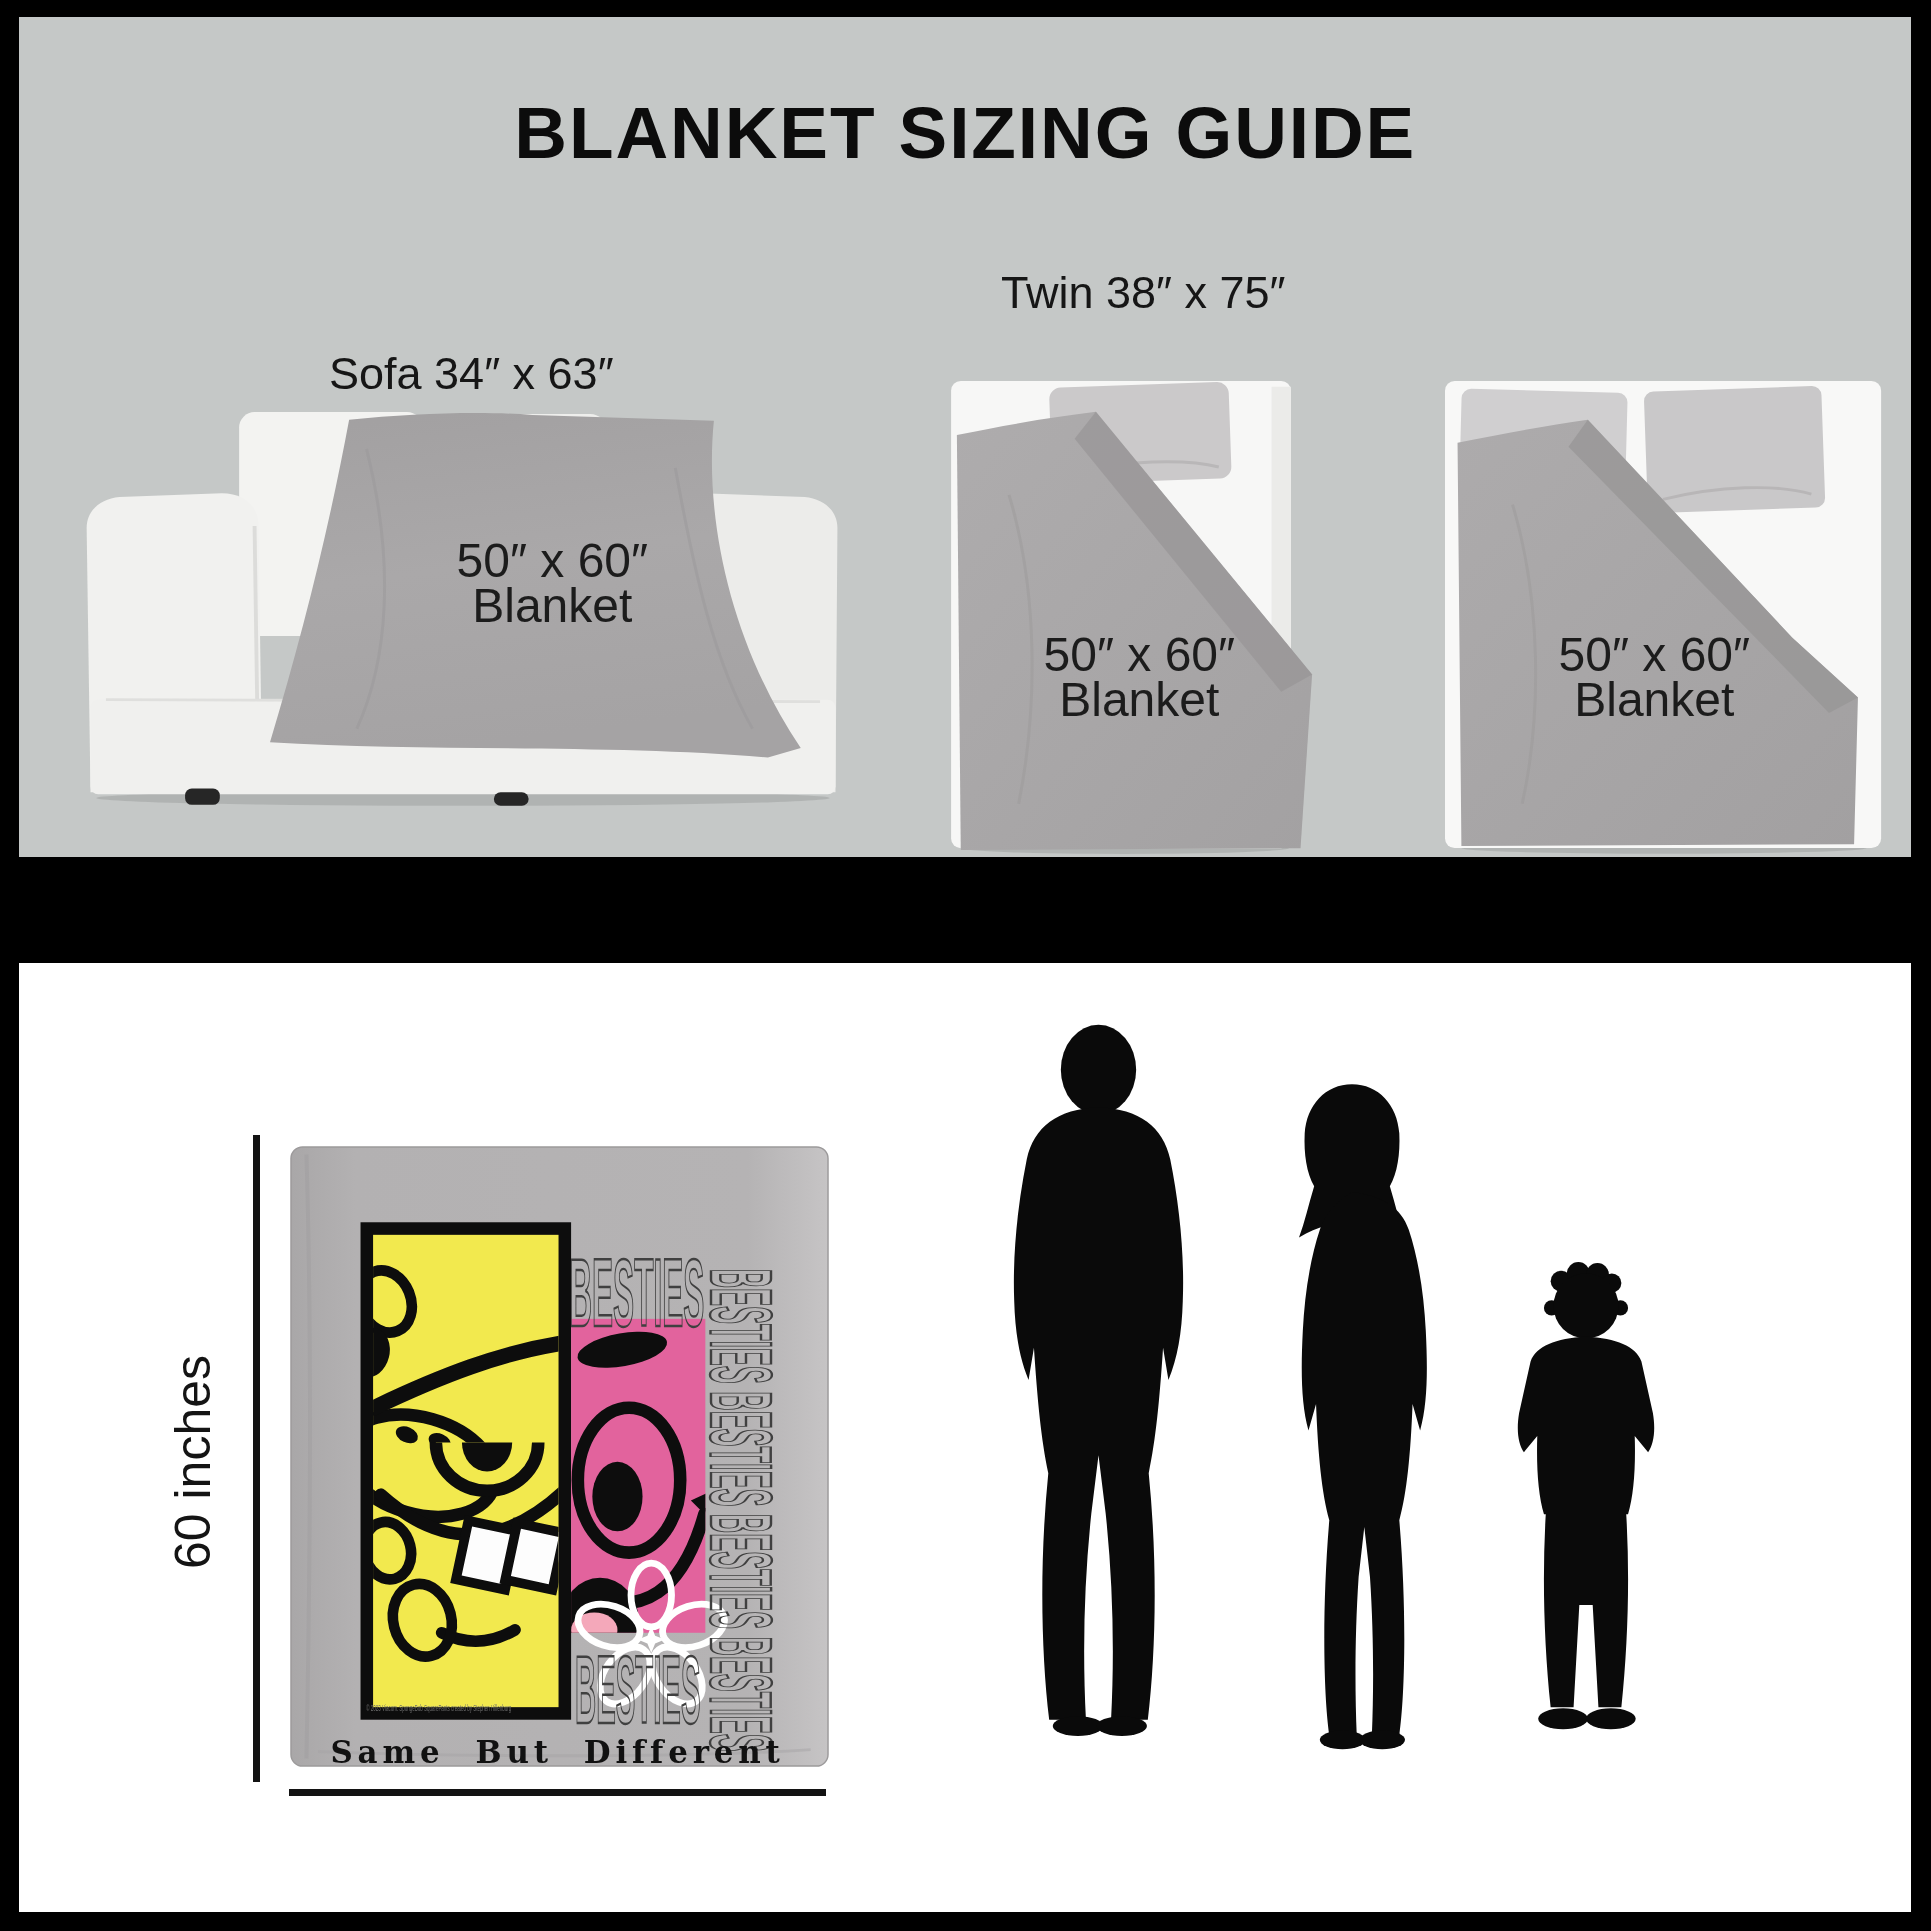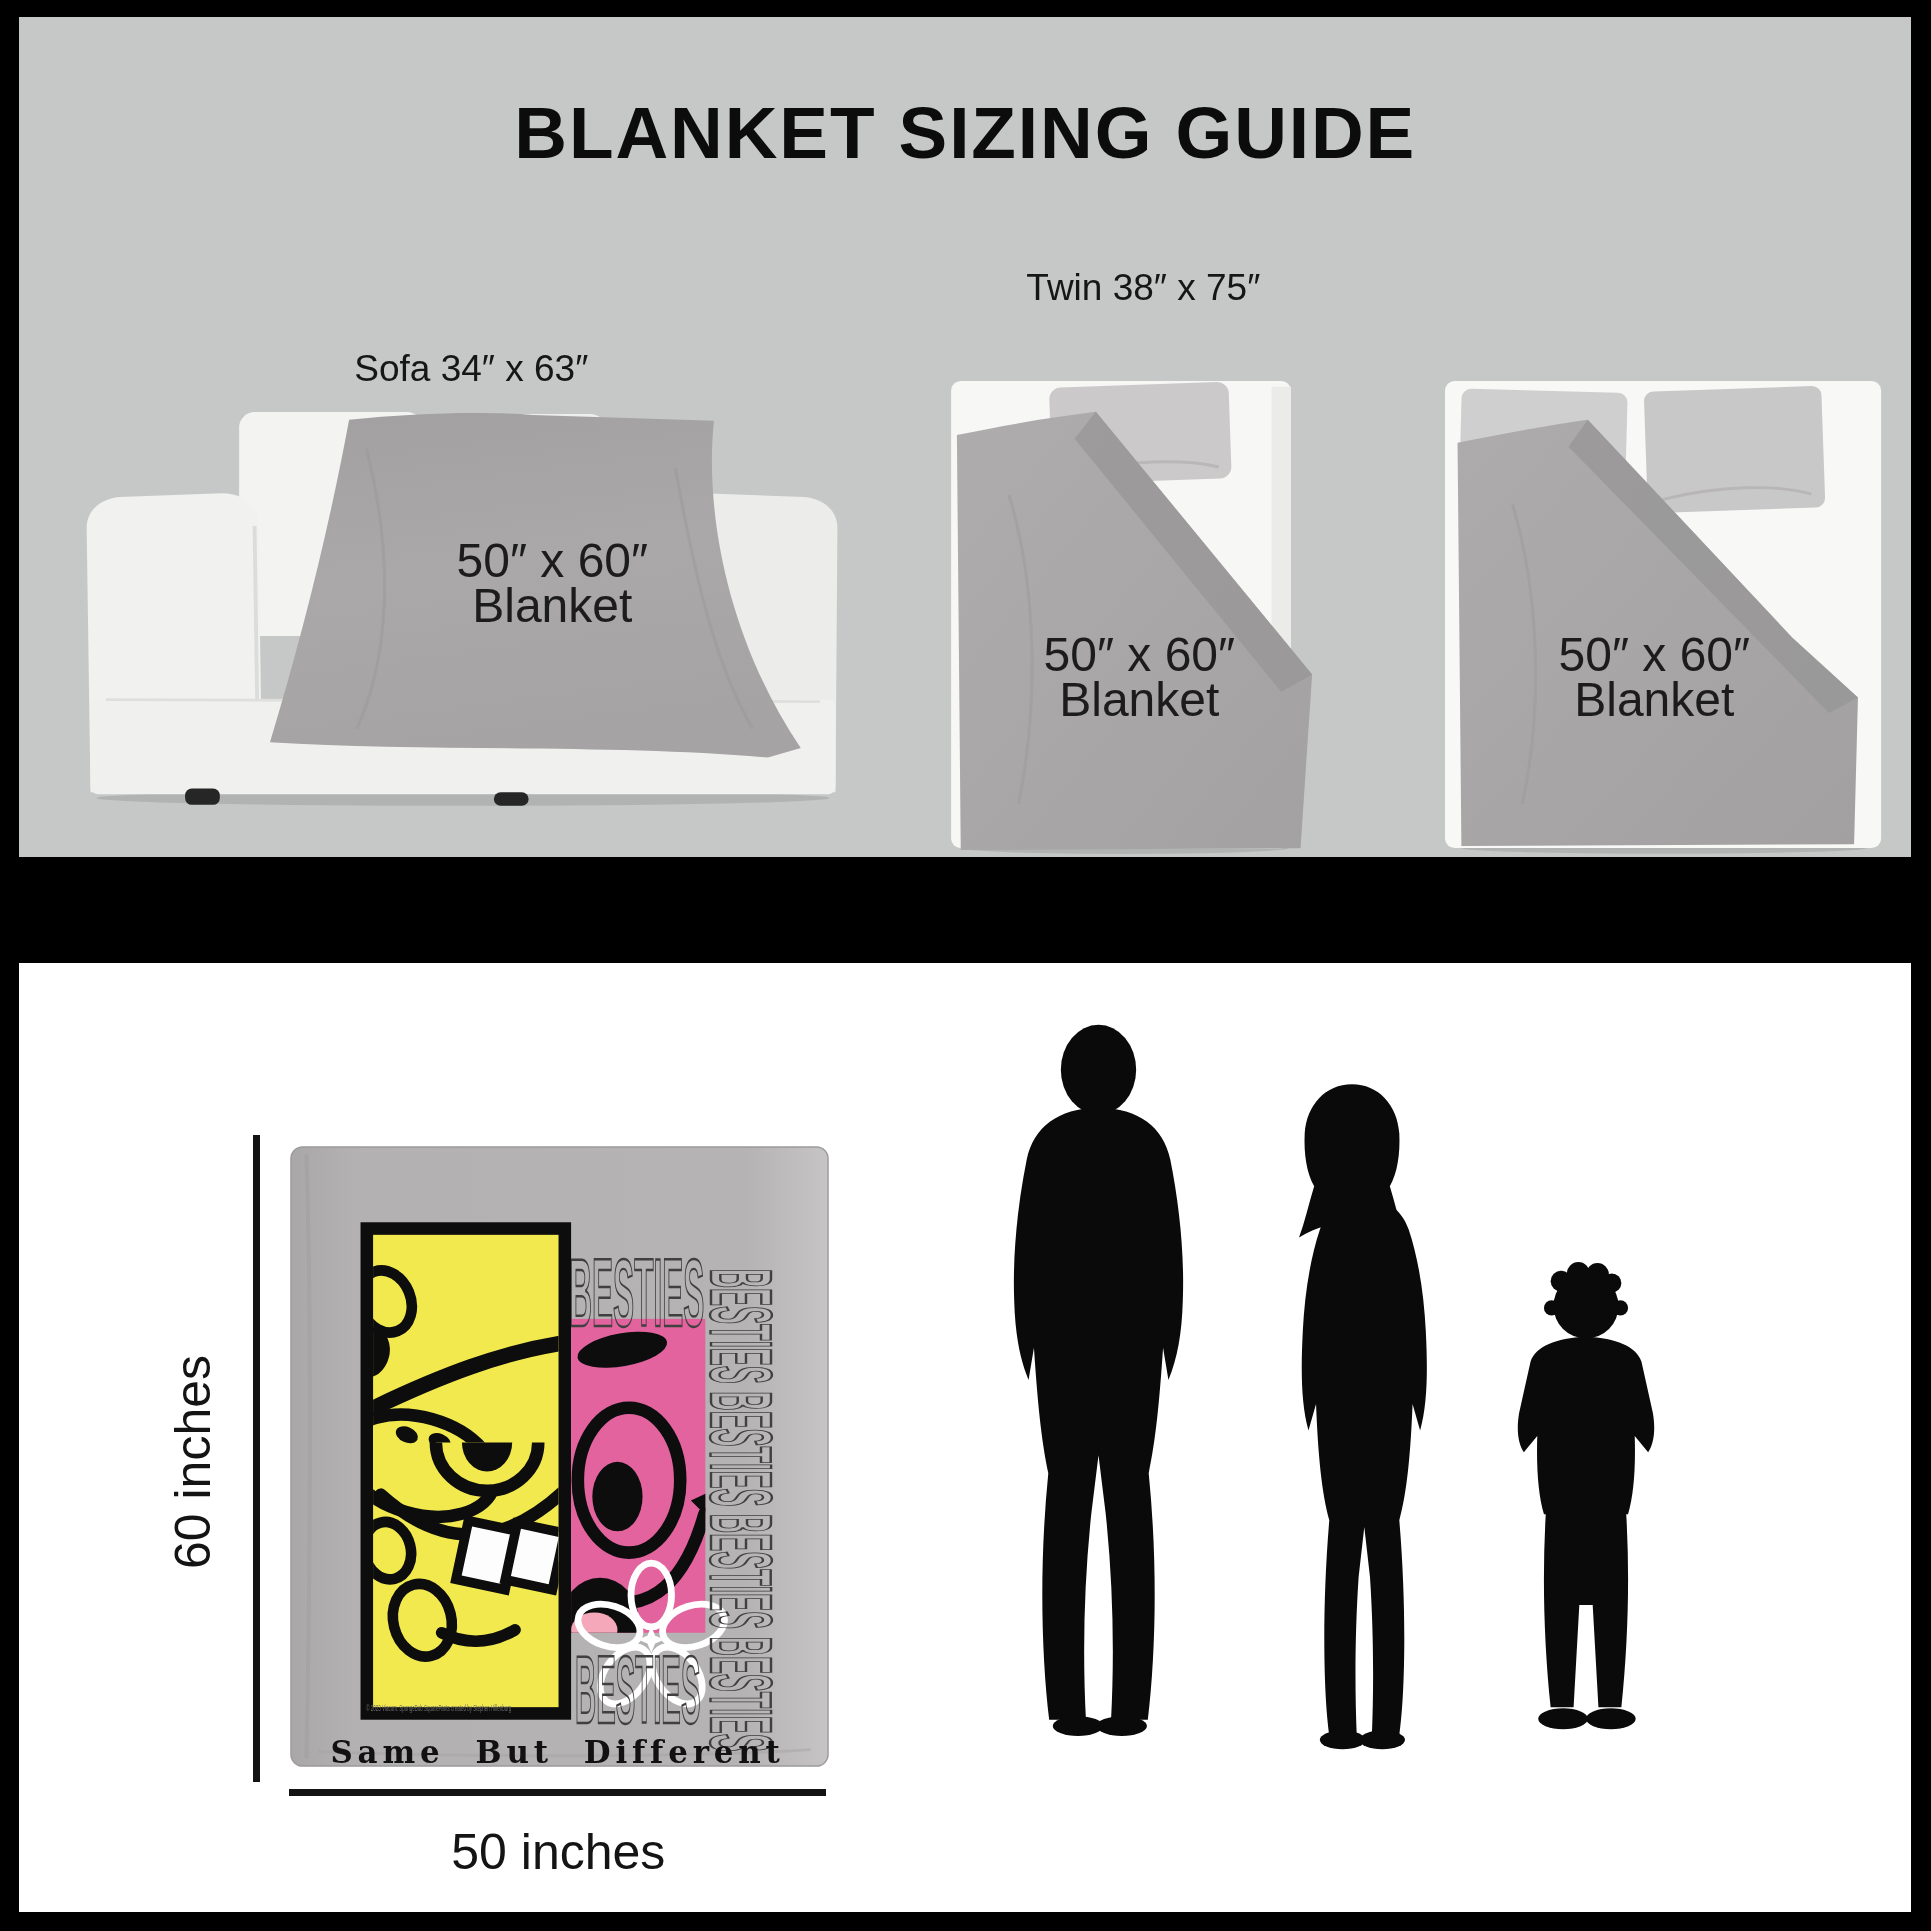--- a/index.html
+++ b/index.html
@@ -2,21 +2,21 @@
 <html><head>
 <meta charset="utf-8">
 <style>
   html,body{margin:0;padding:0;}
   body{width:1931px;height:1931px;font-family:"Liberation Sans",sans-serif;}
   .canvas{position:absolute;top:0;left:0;width:1931px;height:1931px;background:#000;}
   .top-section{position:absolute;left:19.3px;top:17.4px;width:1892px;height:840px;background:#c5c8c7;}
   .bottom-section{position:absolute;left:19.3px;top:963px;width:1892px;height:949px;background:#ffffff;}
   .abs{position:absolute;}
   .page-title{left:290px;top:97px;width:1352px;text-align:center;font-size:73px;font-weight:800;letter-spacing:1.9px;color:#0c0c0c;line-height:1;}
-  .size-label{width:386px;text-align:center;font-size:37px;font-weight:500;color:#161616;line-height:1.1;}
+  .size-label{width:386px;text-align:center;font-size:45px;font-weight:500;color:#161616;line-height:1.1;}
   .blanket-text{width:290px;text-align:center;color:#1c1c1c;font-size:48px;font-weight:500;line-height:45px;}
   .dim-label{width:290px;text-align:center;font-size:50px;font-weight:500;color:#141414;}
   .dim-line{background:#131313;}
   svg{position:absolute;overflow:visible;}
 </style>
 </head>
 <body>
 
 <div class="canvas">
 
@@ -110,21 +110,20 @@
       <div>Blanket</div>
     </div>
 
   </div>
 
   <div class="bottom-section">
 
     <div class="abs dim-line" style="left:234px;top:172px;width:6.8px;height:647px;"></div>
     <div class="abs dim-line" style="left:270px;top:826px;width:537px;height:6.8px;"></div>
     <div class="abs dim-label" style="left:29px;top:470px;transform:rotate(-90deg);">60 inches</div>
-    <div class="abs dim-label" style="left:394px;top:860px;">50 inches</div>
 
     <svg style="left:270px;top:182px;" width="541" height="623" viewBox="0 0 560 645">
       <defs>
         <linearGradient id="blanketBaseG" x1="0" y1="0" x2="1" y2="0">
           <stop offset="0" stop-color="#a9a7a8"></stop>
             <stop offset="0.12" stop-color="#b3b1b2"></stop>
           <stop offset="0.85" stop-color="#b5b3b4"></stop>
             <stop offset="1" stop-color="#c6c4c5"></stop>
         </linearGradient>
         <clipPath id="yellowClip">

